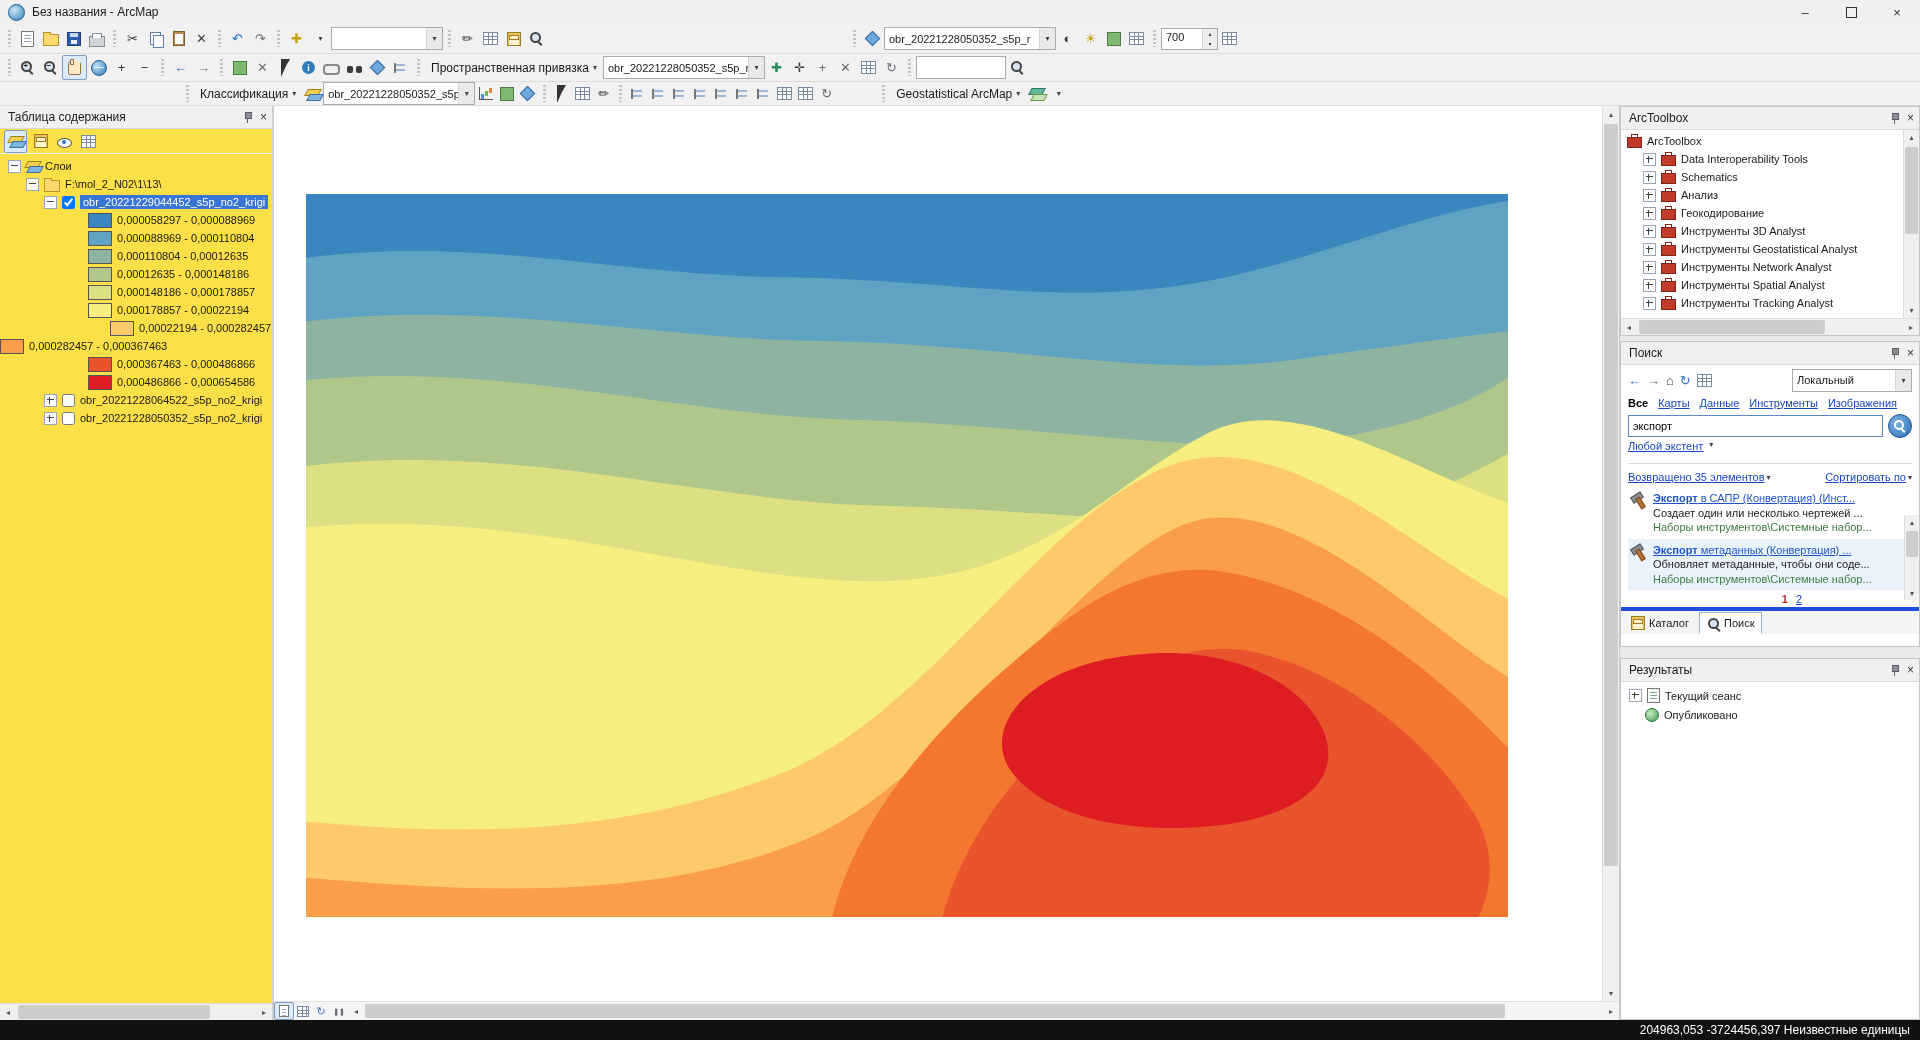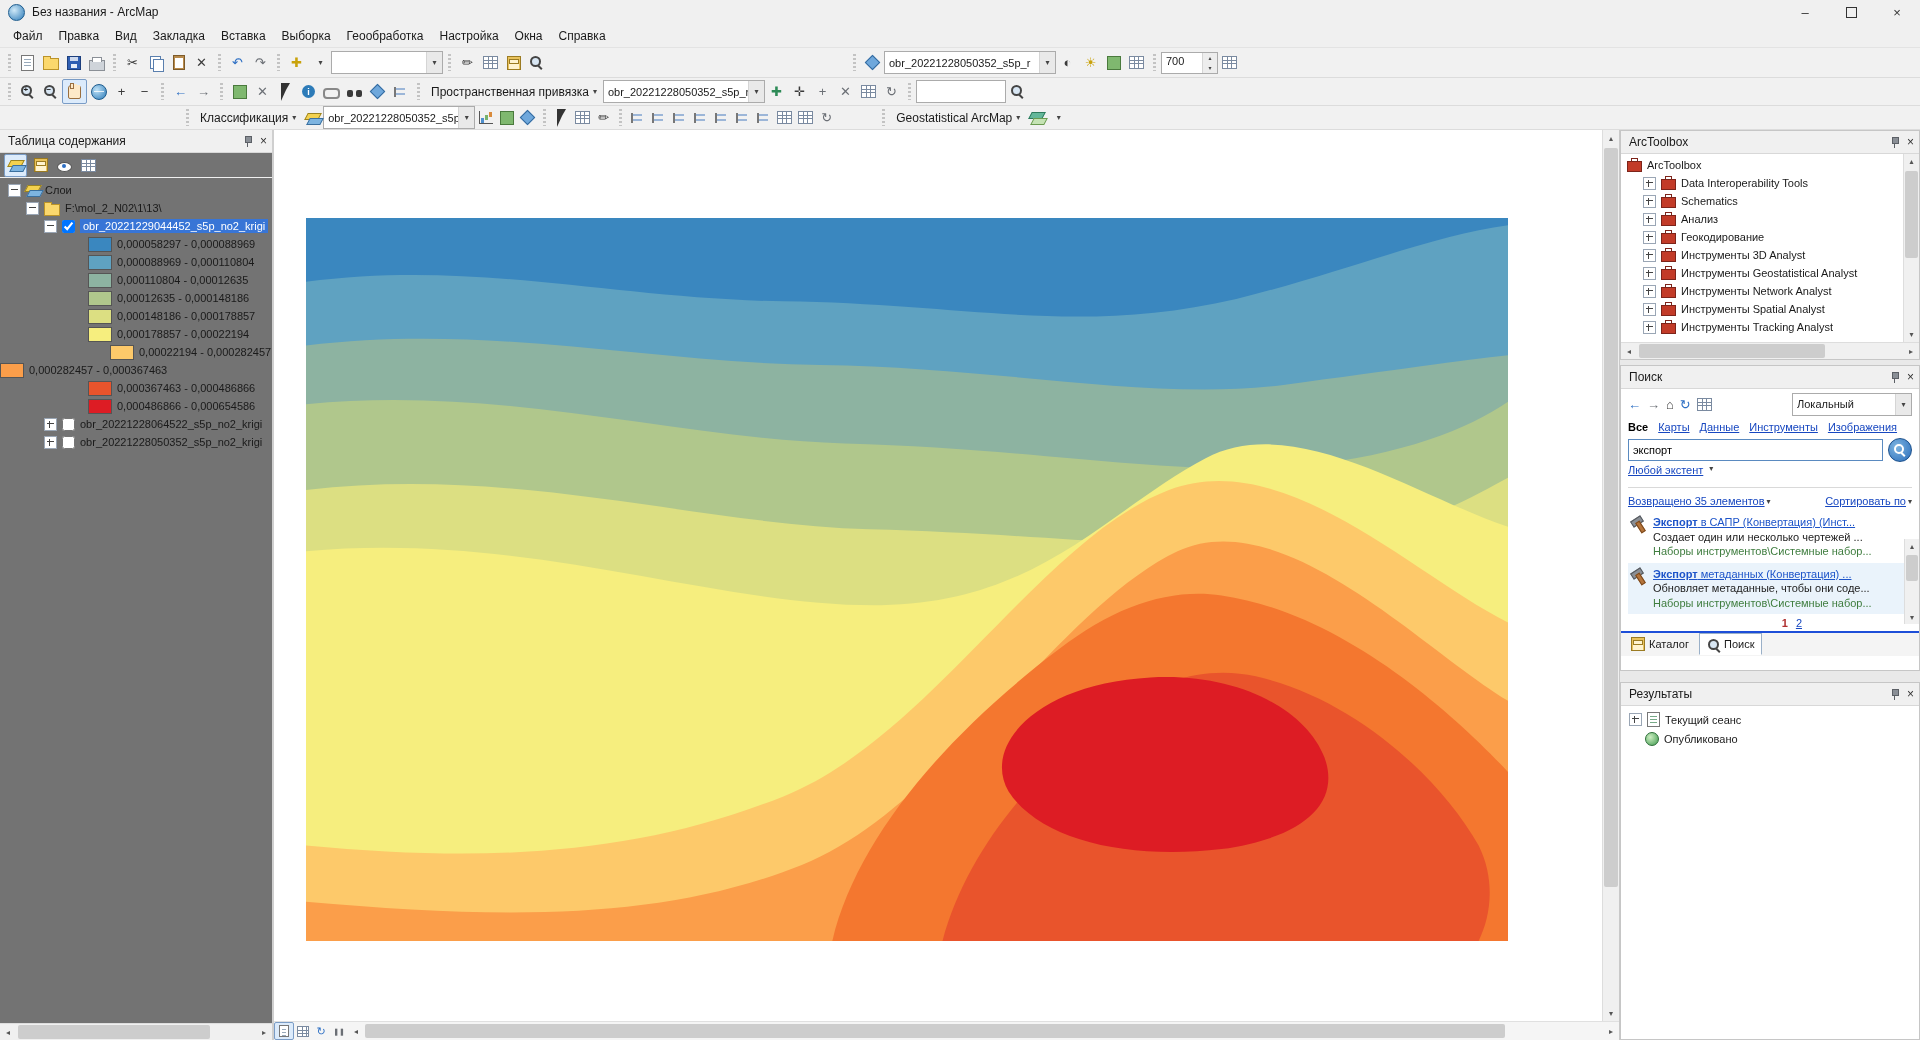--- a/index.html
+++ b/index.html
@@ -101,21 +101,21 @@
 
   
   .exp{width:11px;height:11px;border:1px solid #9aa6b5;background:#fff;position:relative;flex:none;}
   .exp::before{content:"";position:absolute;left:2px;right:2px;top:4px;height:1px;background:#444;}
   .exp.plus::after{content:"";position:absolute;top:2px;bottom:2px;left:4px;width:1px;background:#444;}
 
   
   .main{flex:1;display:flex;min-height:0;}
 
   
-  .toc{width:272px;flex:none;display:flex;flex-direction:column;background:#737373;border-right:2px solid #cfcfcf;}
+  .toc{width:272px;flex:none;display:flex;flex-direction:column;background:#fde047;border-right:2px solid #cfcfcf;}
   .phead{height:22px;flex:none;background:#f0f0f0;border-bottom:1px solid #d8d8d8;display:flex;align-items:center;padding:0 5px 0 8px;}
   .phead .sp{margin-left:auto;display:flex;gap:7px;align-items:center;}
   .phead .x{font-size:12px;color:#333;}
   .toc-tools{height:24px;flex:none;display:flex;align-items:center;gap:3px;padding-left:4px;border-bottom:1px solid #f0f0f0;}
   .toc-tools .tbtn{min-width:21px;height:21px;}
   .pressed{border:1px solid #7a9cc6;background:#dcebfb;border-radius:2px;}
   .tree{flex:1;overflow:hidden;padding-top:3px;font-size:11px;}
   .trow{display:flex;align-items:center;gap:5px;height:18px;white-space:nowrap;}
   .sel{background:#3875d6;color:#fff;padding:1px 3px;}
   .swatch{width:22px;height:13px;border:1px solid #555;flex:none;}
@@ -164,21 +164,21 @@
   .caret-sm{font-size:8px;color:#444;margin-left:2px;}
   .sres{display:flex;gap:6px;padding:4px 2px;flex:none;}
   .sres.alt{background:#eaf3fb;}
   .stxt{min-width:0;font-size:11px;line-height:1.32;}
   .stitle{color:#1d54c9;text-decoration:underline;white-space:nowrap;overflow:hidden;}
   .stitle .b{font-weight:bold;}
   .sdesc{color:#222;white-space:nowrap;overflow:hidden;}
   .spath{color:#3f7d3f;white-space:nowrap;overflow:hidden;}
   .pager{height:17px;display:flex;align-items:center;justify-content:flex-end;gap:8px;padding-right:110px;font-size:11px;flex:none;}
   .pg-cur{color:#b03030;font-weight:bold;}
-  .sbottom{height:23px;display:flex;align-items:flex-start;gap:2px;flex:none;border-top:2px solid #1d4ed8;padding-left:2px;background:#f4f4f4;margin:0 -7px;padding-right:4px;}
+  .sbottom{height:23px;display:flex;align-items:flex-end;gap:2px;flex:none;border-top:4px solid #1d4ed8;padding-left:2px;background:#f4f4f4;margin:0 -7px;padding-right:4px;}
   .btab{display:flex;align-items:center;gap:4px;height:20px;padding:0 7px;font-size:11px;border:1px solid transparent;}
   .btab.active{background:#fff;border:1px solid #9ab0c8;border-bottom-color:#fff;}
   .svsb{position:absolute;right:0;top:150px;bottom:46px;width:14px;background:#f0f0f0;border-left:1px solid #ddd;display:flex;flex-direction:column;}
 
   
   .rtree{flex:1;overflow:hidden;padding-top:4px;font-size:11px;}
   .rrow{display:flex;align-items:center;gap:5px;height:19px;padding-left:8px;white-space:nowrap;}
 
   
   .status{height:20px;flex:none;background:#111;color:#fff;display:flex;align-items:center;justify-content:flex-end;padding-right:10px;font-size:12px;}
@@ -197,32 +197,20 @@
         </div>
       <div class="wbtn">
           <span class="restore-sq"></span>
         </div>
       <div class="wbtn">
           <span>×</span>
         </div>
     </div>
   </div>
 
-  <div class="menubar">
-    <span class="mitem">Файл</span>
-    <span class="mitem">Правка</span>
-    <span class="mitem">Вид</span>
-    <span class="mitem">Закладка</span>
-    <span class="mitem">Вставка</span>
-    <span class="mitem">Выборка</span>
-    <span class="mitem">Геообработка</span>
-    <span class="mitem">Настройка</span>
-    <span class="mitem">Окна</span>
-    <span class="mitem">Справка</span>
-  </div>
 
   <div class="tb" id="tb1">
     <span class="grip"></span>
     <div class="tbtn">
         <span class="i i-page"></span>
       </div>
     <div class="tbtn">
         <span class="i i-folder"></span>
       </div>
     <div class="tbtn">
@@ -800,13 +788,16 @@
           </div>
           <div class="rrow" style="padding-left:24px">
             <span class="i i-pub"></span>
             <span>Опубликовано</span>
           </div>
         </div>
       </div>
     </div>
   </div>
 
+  <div class="status">
+    <span>204963,053 -3724456,397 Неизвестные единицы</span>
+  </div>
 </div>
 
 </body></html>

